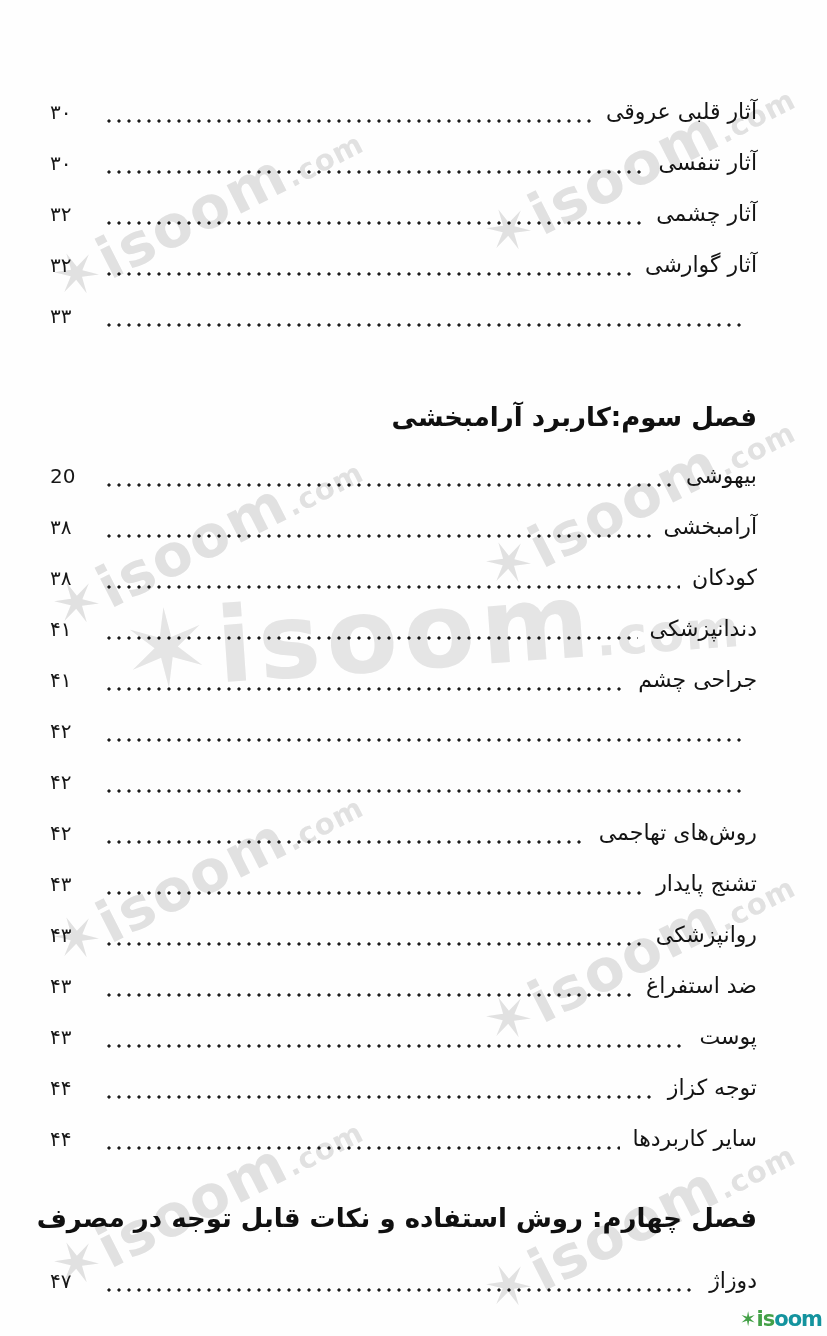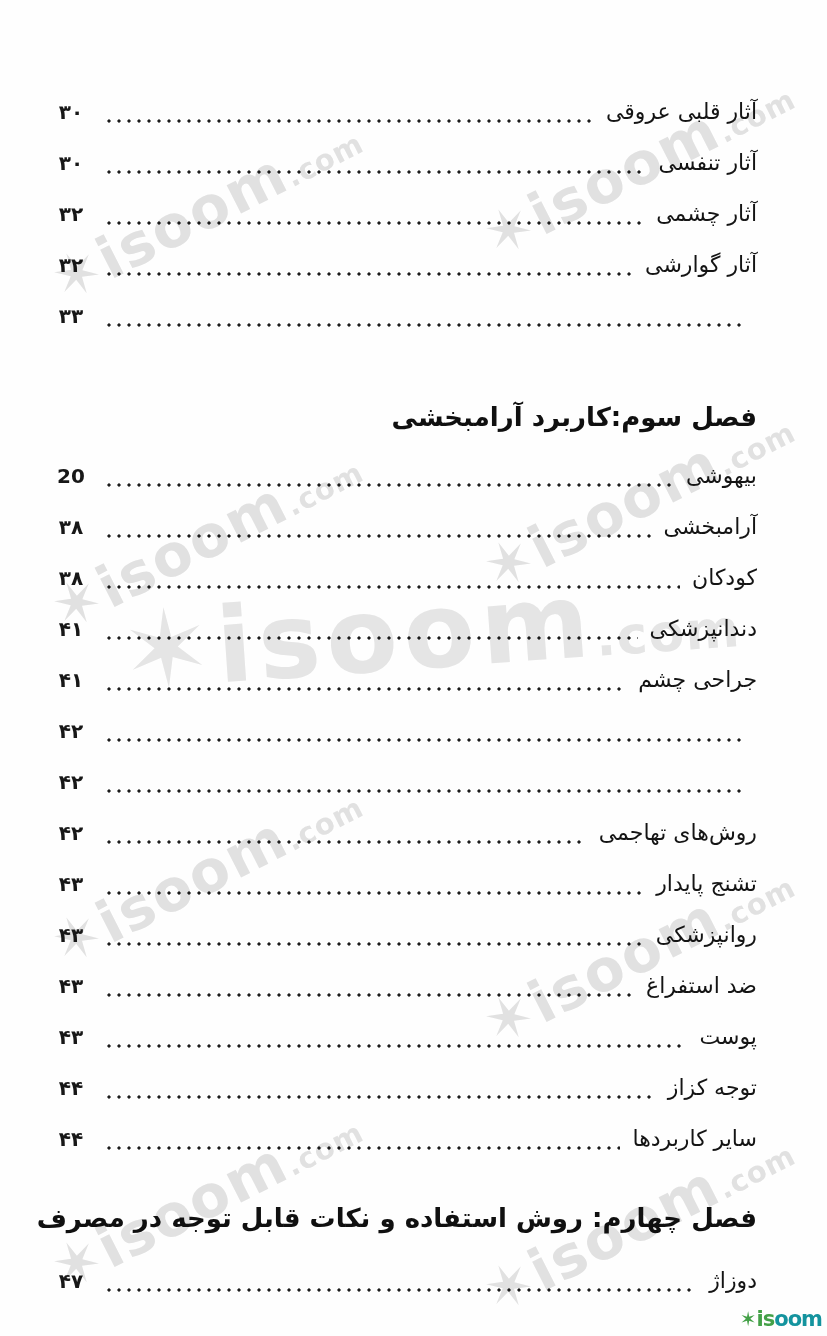--- a/index.html
+++ b/index.html
@@ -38,21 +38,21 @@
   .toc-label{
     font-size:22px;font-weight:400;color:#141414;white-space:nowrap;
   }
   .toc-dots{
     flex:1;height:4px;align-self:flex-end;
     margin:0 12px 14px 12px;
     background-image:radial-gradient(circle,#1b1b1b 1.4px,transparent 1.8px);
     background-size:10px 4px;background-repeat:repeat-x;background-position:left center;
   }
   .toc-page{
-    font-size:20px;font-weight:700;min-width:42px;text-align:center;white-space:nowrap;
+    font-size:20px;font-weight:400;min-width:42px;text-align:left;white-space:nowrap;
   }
   .toc-heading{
     font-size:26px;font-weight:700;color:#101010;line-height:40px;height:40px;white-space:nowrap;
   }
   .heading-ch3{margin-top:56px;}
   .rows-ch3{margin-top:13px;}
   .heading-ch4{margin-top:34px;text-align:right;}
   .rows-ch4{margin-top:17px;}
   
   .logo{

